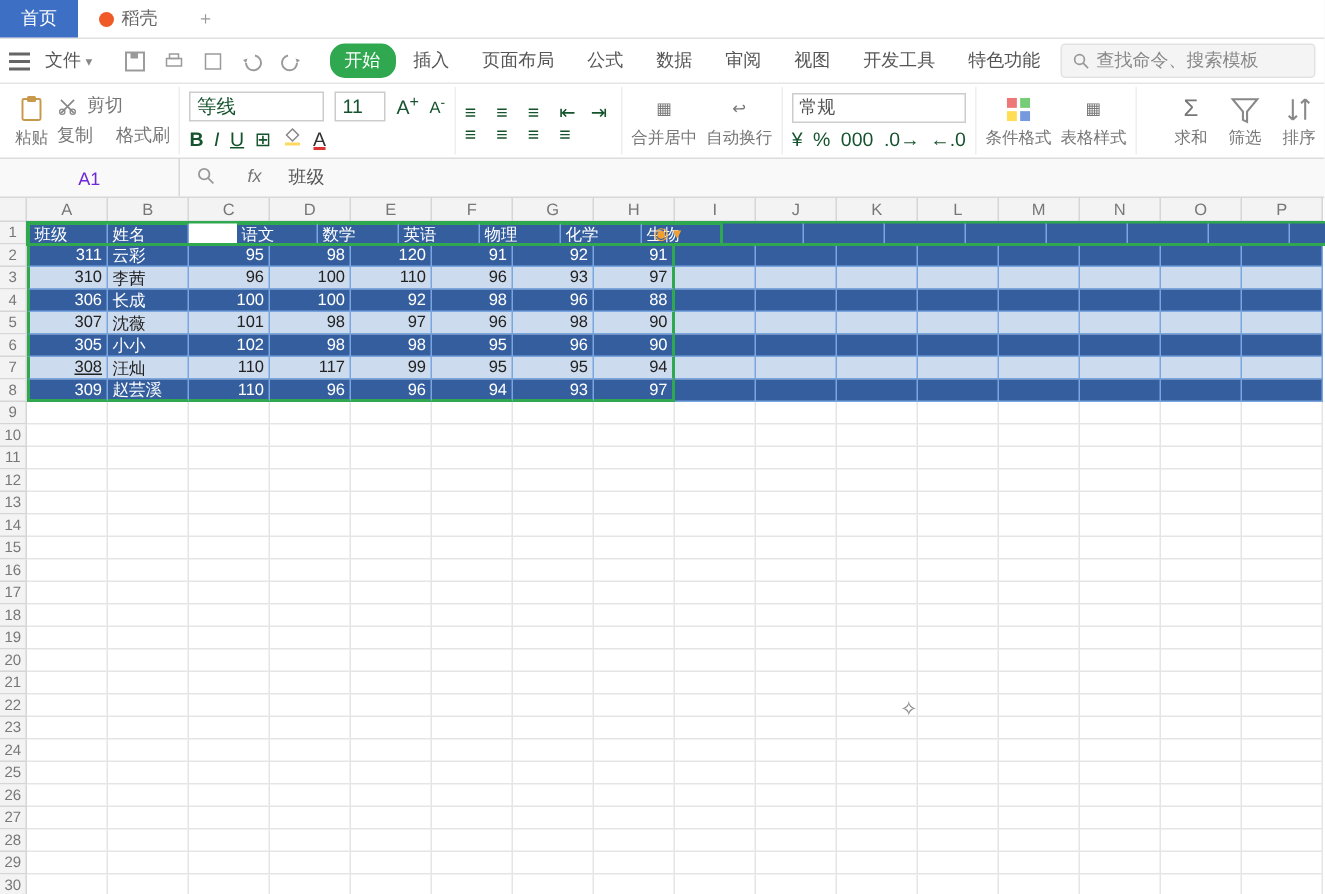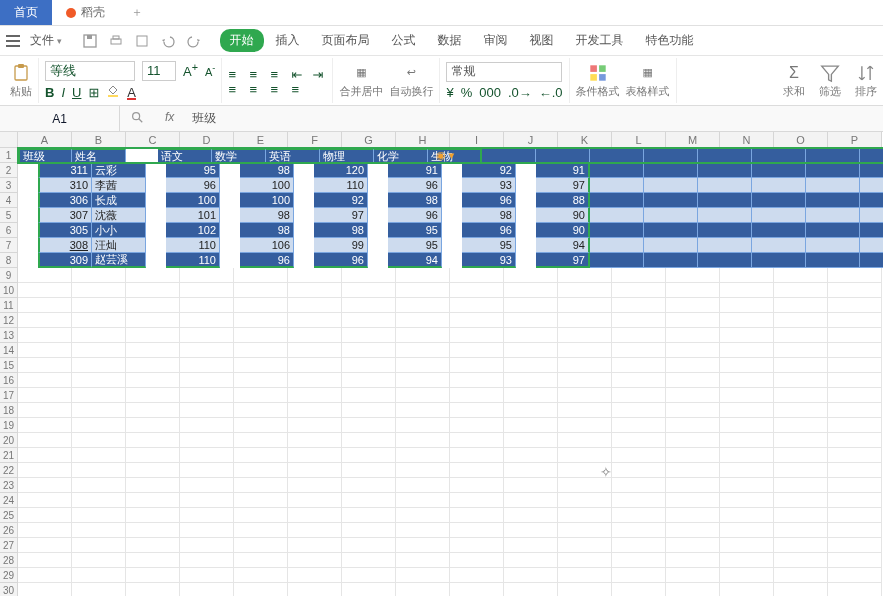--- a/index.html
+++ b/index.html
@@ -37,35 +37,35 @@
   .mini-col{display:flex;flex-direction:column;gap:3px;}
   .sel{border:1px solid #ccc;background:#fff;height:20px;display:flex;align-items:center;padding:0 4px;color:#555;}
   .font-sel{width:90px;}
   .size-sel{width:34px;}
   .fmt-row{display:flex;align-items:center;gap:7px;}
   .fmt-row span{color:#14532d;font-size:13px;}
   .align-row span{width:14px;height:12px;display:inline-block;}
   .right-grp{margin-left:auto;display:flex;align-items:center;gap:14px;color:#888;font-size:11px;}
   
   .fxbar{height:26px;background:#f9f9f9;display:flex;align-items:center;border-bottom:1px solid #d8d8d8;}
-  .namebox{width:120px;height:100%;display:flex;align-items:center;justify-content:center;border-right:1px solid #d8d8d8;color:#0f172a;}
+  .namebox{width:120px;height:100%;display:flex;align-items:center;justify-content:center;border-right:1px solid #d8d8d8;color:#6d28d9;}
   .fx-icons{display:flex;align-items:flex-start;gap:21px;padding:0 10px;color:#999;}
   .fx-input{flex:1;padding:0 8px;color:#555;}
   
   .sheet{position:relative;background:#fff;}
   .colhdrs{display:flex;position:sticky;top:0;}
   .corner{width:18px;height:16px;background:#f3f3f3;border-right:1px solid #d6d6d6;border-bottom:1px solid #d6d6d6;}
   .colhdr{width:54px;height:16px;background:#f3f3f3;border-right:1px solid #d6d6d6;border-bottom:1px solid #d6d6d6;display:flex;align-items:center;justify-content:center;color:#777;font-size:11px;}
   .rows{display:flex;}
   .rowhdrs{display:flex;flex-direction:column;}
   .rowhdr{width:18px;height:15px;background:#f3f3f3;border-right:1px solid #d6d6d6;border-bottom:1px solid #d6d6d6;display:flex;align-items:center;justify-content:center;color:#777;font-size:10px;}
   .grid{position:relative;}
   .grow{display:flex;height:15px;}
   .cell{width:54px;height:15px;border-right:1px solid #e5e5e5;border-bottom:1px solid #e5e5e5;font-size:11px;display:flex;align-items:center;padding:0 3px;}
-  .cell.r{justify-content:flex-end;margin-left:20px;}
+  .cell.r{justify-content:flex-end;}
   .cell.l{justify-content:flex-start;}
   
   .tbl .cell{border-right:1px solid #7aa6e0;border-bottom:1px solid #7aa6e0;}
   .tbl-hdr .cell{background:#355e9e;color:#fff;}
   .tbl-r-even .cell{background:#cddbee;color:#222;}
   .tbl-r-odd .cell{background:#355e9e;color:#fff;}
   .tbl-outline{outline:2px solid #2fa84f;outline-offset:-1px;}
   .marker{position:absolute;left:436px;top:17px;display:flex;align-items:center;gap:2px;color:#f0a030;font-size:11px;}
   .cursor-cross{position:absolute;left:600px;top:332px;color:#888;font-size:14px;}
 </style>
@@ -126,32 +126,50 @@
       <div class="tab active">开始</div>
       <div class="tab">插入</div>
       <div class="tab">页面布局</div>
       <div class="tab">公式</div>
       <div class="tab">数据</div>
       <div class="tab">审阅</div>
       <div class="tab">视图</div>
       <div class="tab">开发工具</div>
       <div class="tab">特色功能</div>
     </div>
+  <div class="search-cmd">
+    <svg viewBox="0 0 16 16">
+        <circle cx="7" cy="7" r="4" fill="none" stroke="#999" stroke-width="1.4"></circle>
+        <line x1="10" y1="10" x2="14" y2="14" stroke="#999" stroke-width="1.4"></line>
+      </svg>
+    <span>查找命令、搜索模板</span>
+  </div>
 </div>
 
 <div class="ribbon">
   <div class="grp big">
     <div class="btn-col">
       <span class="ic">
           <svg viewBox="0 0 22 22">
             <rect x="5" y="4" width="12" height="14" rx="1" fill="none" stroke="#c79a4b" stroke-width="1.3"></rect>
             <rect x="8" y="2" width="6" height="4" rx="1" fill="#c79a4b"></rect>
           </svg>
         </span>
       <span>粘贴</span>
+    </div>
+    <div class="mini-col">
+      <span class="mini-row">
+          <svg width="14" height="14" viewBox="0 0 16 16">
+            <path d="M3 3l10 10M13 3L3 13" stroke="#888" stroke-width="1.3"></path>
+            <circle cx="4" cy="12" r="2" fill="none" stroke="#888"></circle>
+            <circle cx="12" cy="12" r="2" fill="none" stroke="#888"></circle>
+          </svg>
+          <span>剪切</span>
+        </span>
+      <span class="mini-row"><span>复制</span>&nbsp;<span>格式刷</span></span>
     </div>
   </div>
   <div class="grp">
     <div class="fmt-row">
       <div class="sel font-sel">
           <span>等线</span>
         </div>
       <div class="sel size-sel">
           <span>11</span>
         </div>
@@ -421,21 +439,21 @@
           <div class="cell"></div>
           <div class="cell"></div>
           <div class="cell"></div>
           <div class="cell"></div>
           <div class="cell"></div>
         </div>
         <div class="grow tbl tbl-r-even">
           <div class="cell r" style="border-left: 2px solid rgb(47, 168, 79); text-decoration: underline;">308</div>
           <div class="cell l">汪灿</div>
           <div class="cell r">110</div>
-          <div class="cell r">106</div>
+          <div class="cell r">117</div>
           <div class="cell r">99</div>
           <div class="cell r">95</div>
           <div class="cell r">95</div>
           <div class="cell r" style="border-right: 2px solid rgb(47, 168, 79);">94</div>
           <div class="cell"></div>
           <div class="cell"></div>
           <div class="cell"></div>
           <div class="cell"></div>
           <div class="cell"></div>
           <div class="cell"></div>

